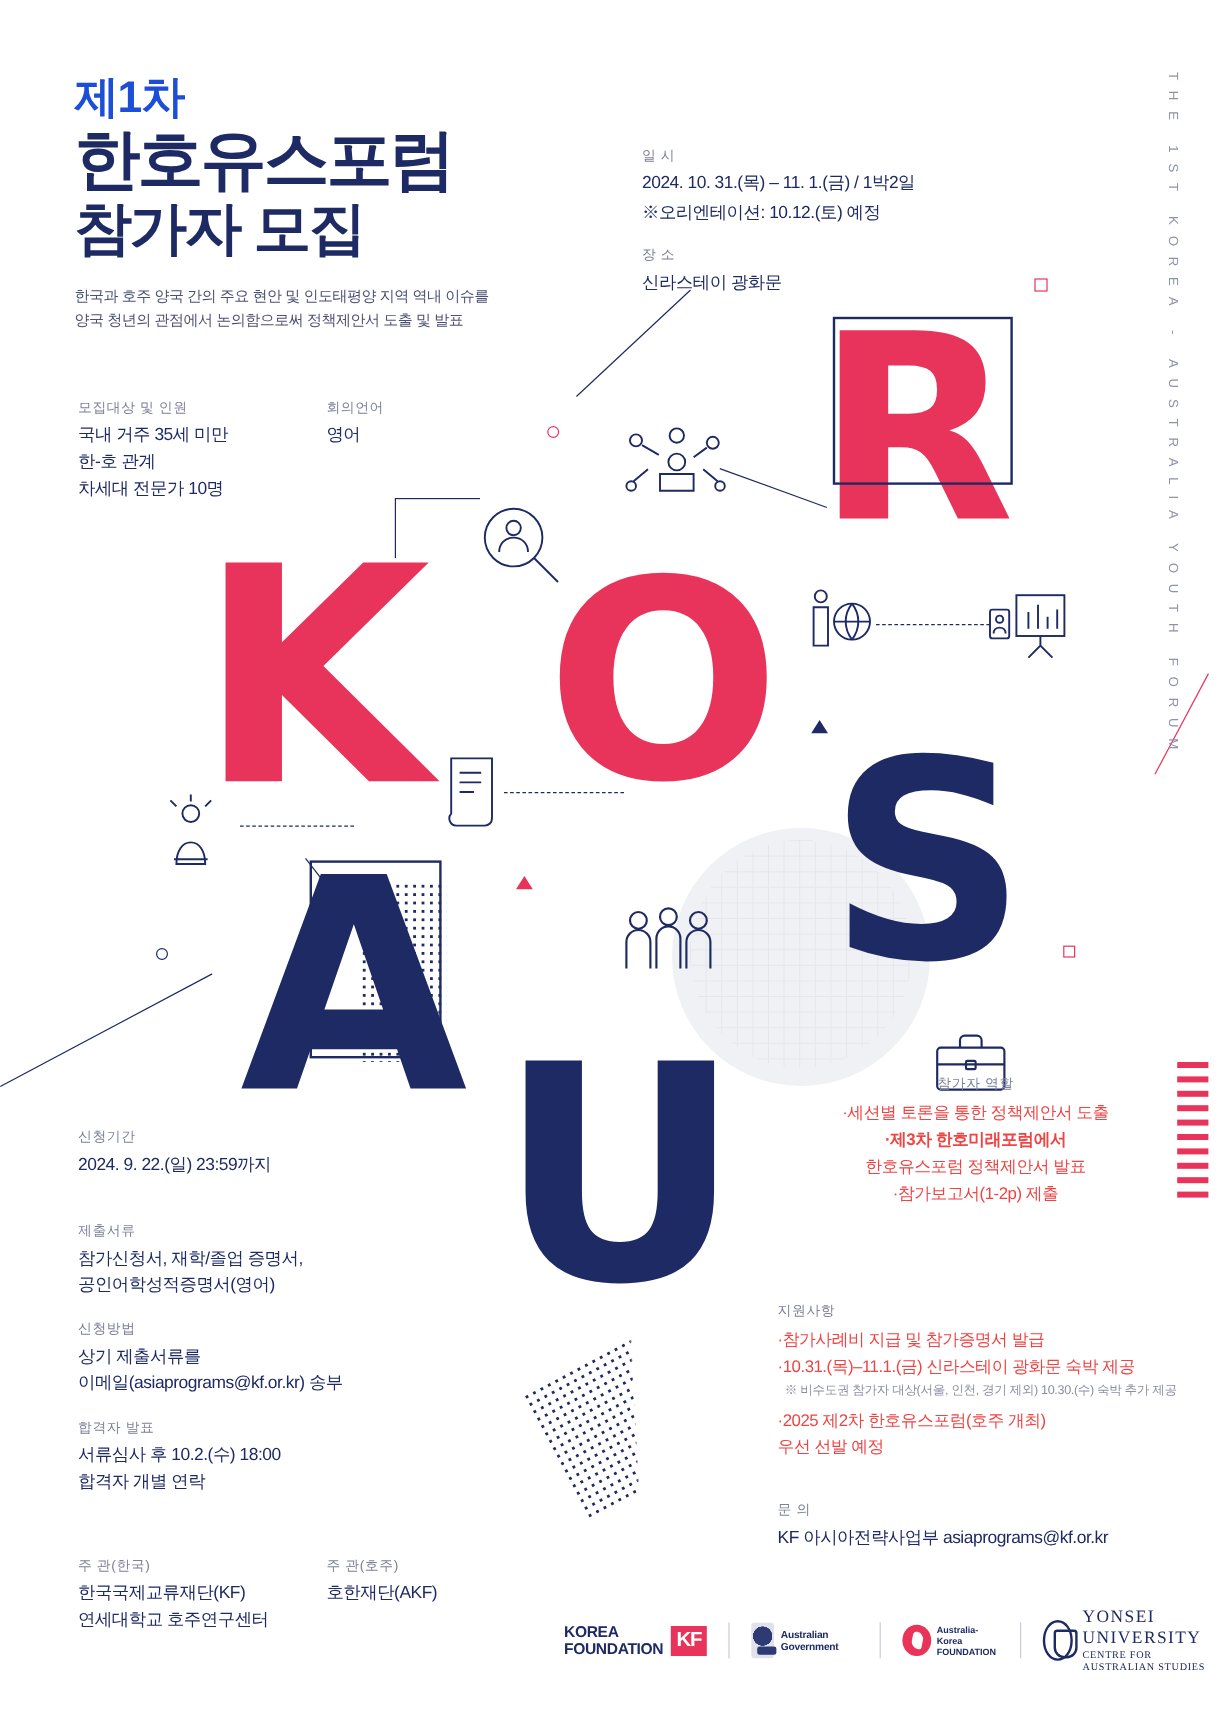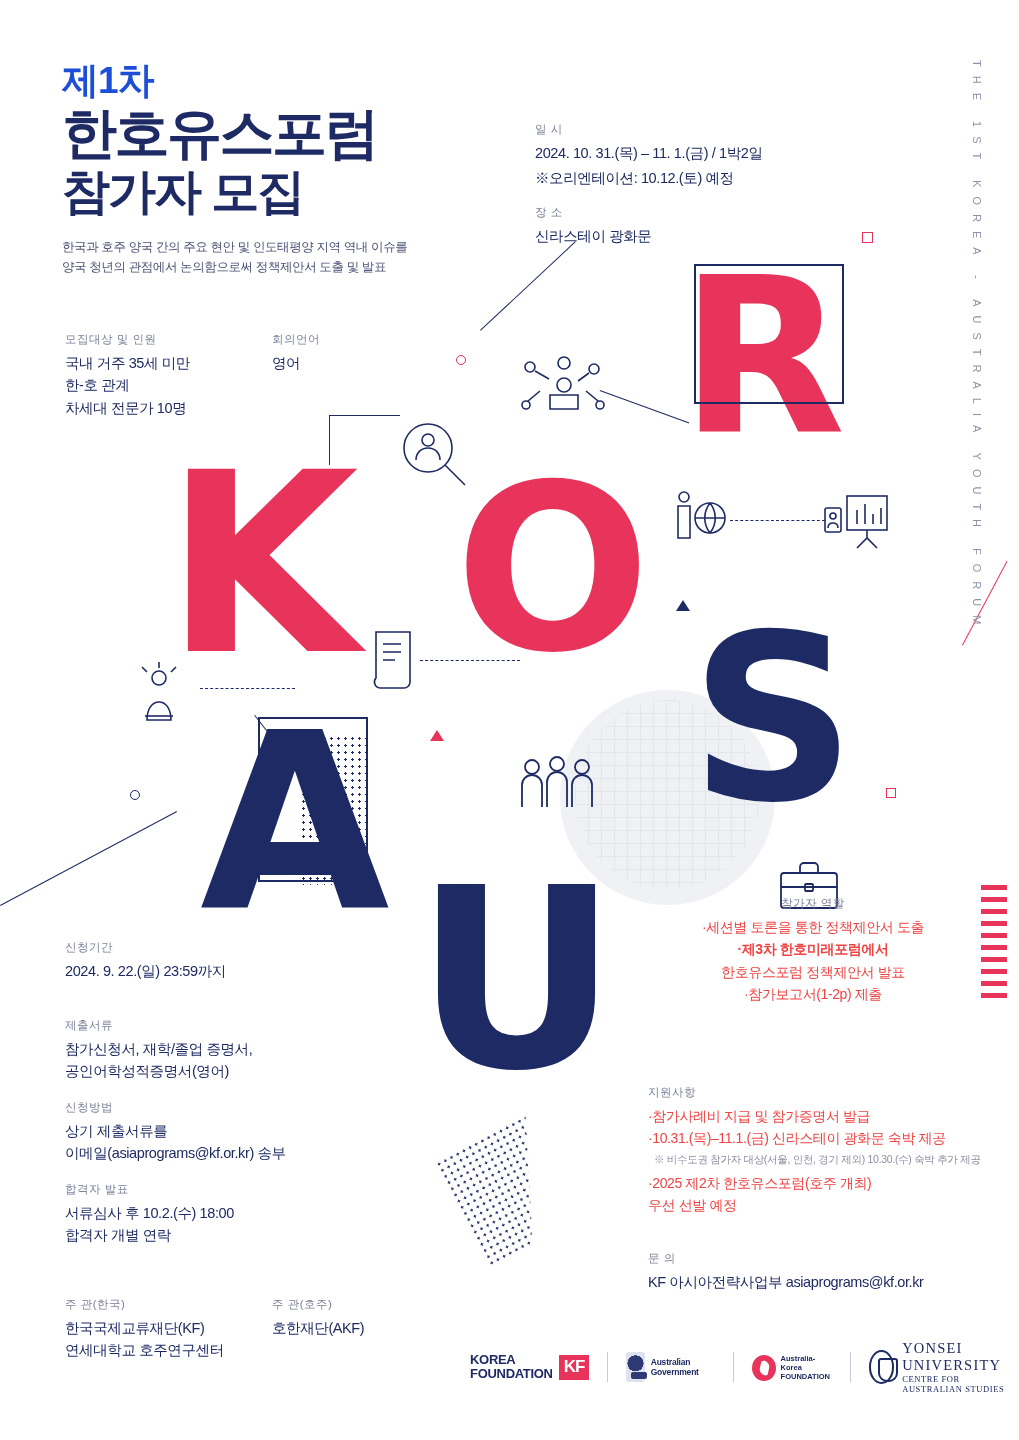--- a/index.html
+++ b/index.html
@@ -172,21 +172,21 @@
     width: 26px; height: 30px; border-radius: 3px;
     background: radial-gradient(circle at 50% 38%, #2e3a74 0 38%, transparent 39%),
                 linear-gradient(#dfe2ec,#dfe2ec);
     position: relative;
   }
   .logo-gov .crest::after {
     content:""; position:absolute; left:5px; bottom:3px; width:16px; height:7px;
     background:#2e3a74; border-radius:2px;
   }
   .logo-gov-text { font-size: 8.5px; font-weight: 700; color: #1e2a63; letter-spacing: -0.2px; }
-  .logo-akf { display:flex; align-items:flex-end; gap:5px; }
+  .logo-akf { display:flex; align-items:center; gap:5px; }
   .logo-akf .roo {
     width: 26px; height: 26px; border-radius: 50%;
     background: #e8345a;
     position: relative;
   }
   .logo-akf .roo::after{
     content:""; position:absolute; left:8px; top:6px; width:9px; height:14px;
     background:#fff; border-radius: 3px 6px 2px 6px; transform: rotate(12deg);
   }
   .logo-akf-text { font-size: 7.5px; font-weight: 700; color: #1e2a63; line-height:1.2; }

